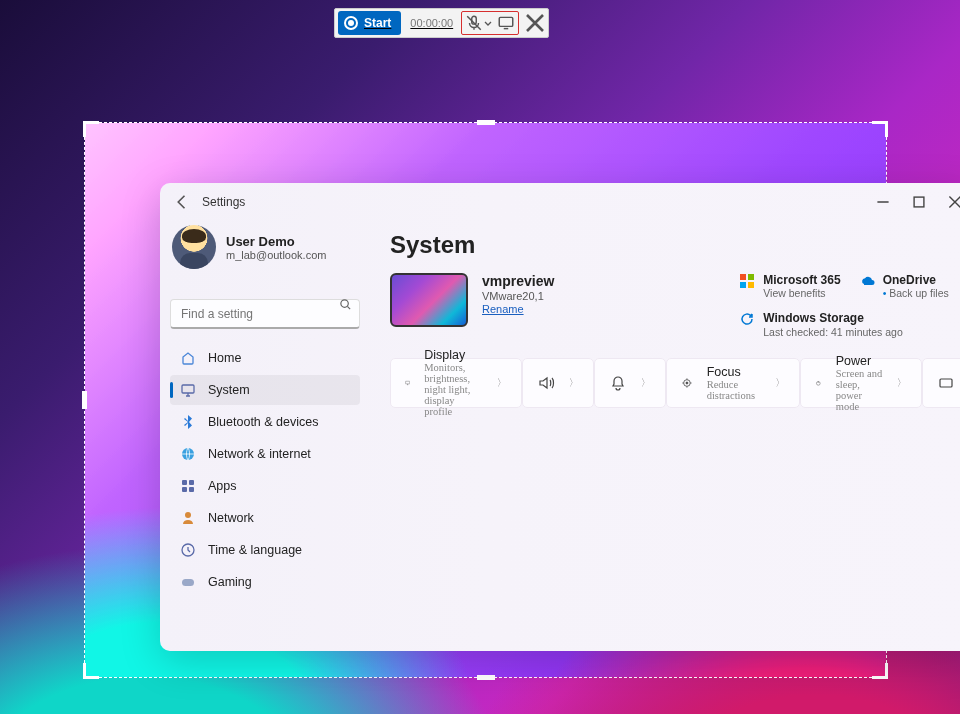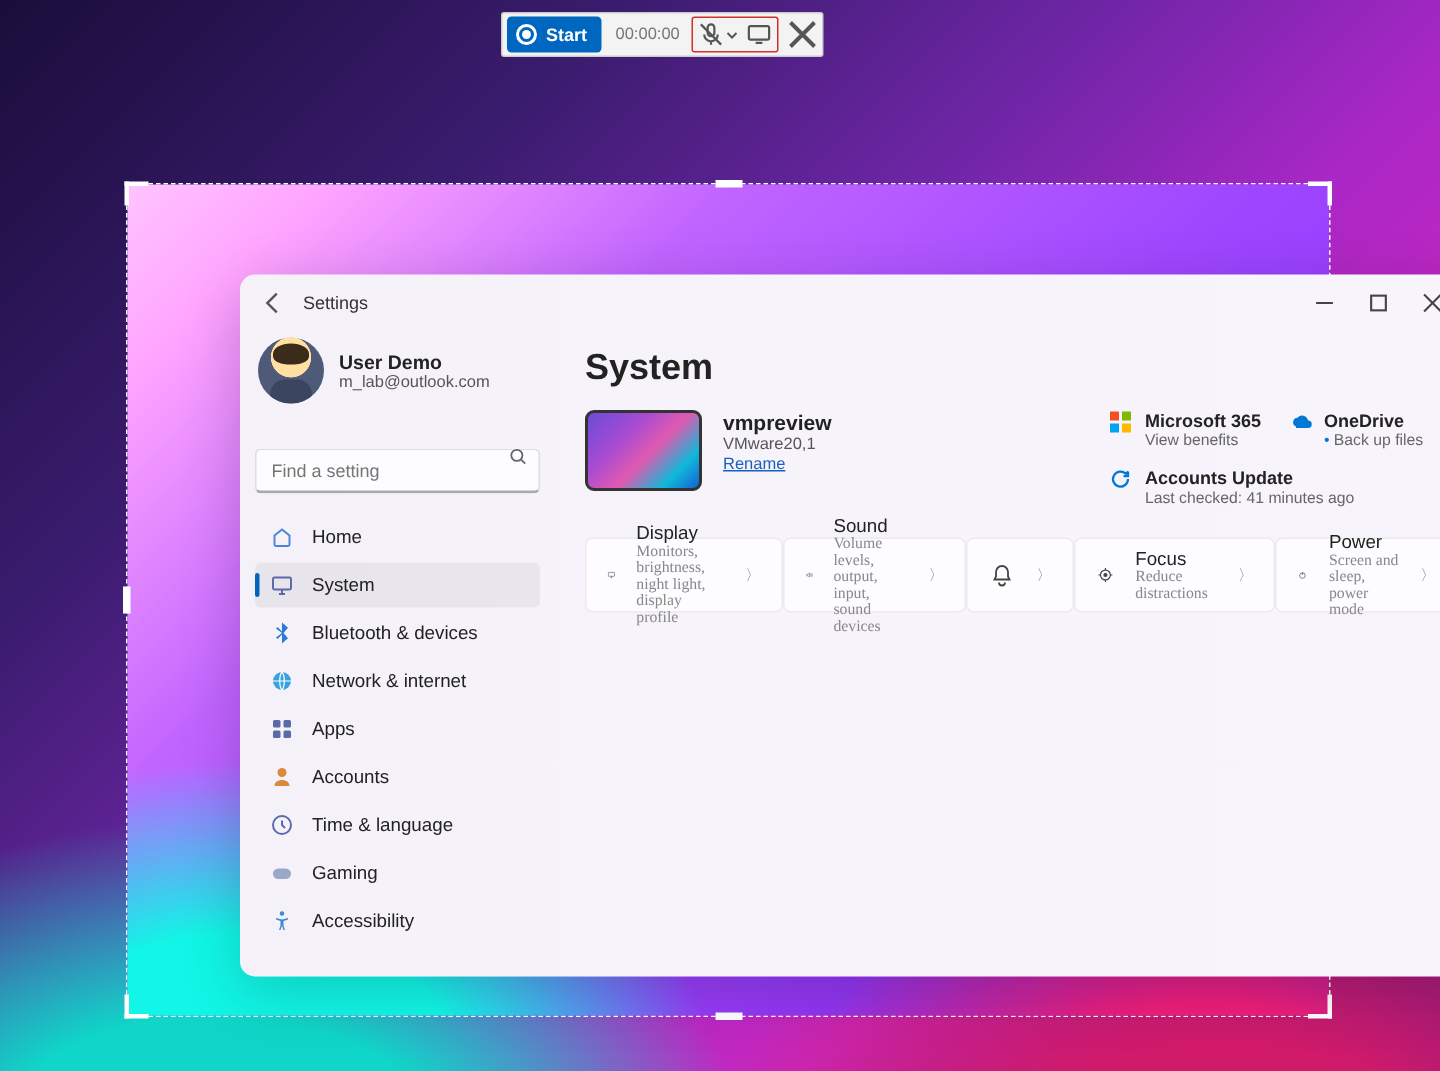--- a/index.html
+++ b/index.html
@@ -8,21 +8,21 @@
     position: absolute; inset: 0;
     background:
       radial-gradient(ellipse 900px 600px at 15% 110%, #0fd6c8 0%, #0fd6c8 18%, transparent 40%),
       radial-gradient(ellipse 900px 700px at 85% 115%, #d11a6a 0%, #d11a6a 18%, transparent 40%),
       linear-gradient(135deg, #1a0d3a 0%, #3a1c6e 25%, #7126a8 45%, #a927c6 60%, #c828c0 75%, #6b1a7f 100%);
   }
   
   .rec-bar {
     position: absolute; top: 8px; left: 334px; width: 215px; height: 30px;
     background: #f3f3f3; border: 1px solid #ccc; border-radius: 2px;
-    display: flex; align-items: center; z-index: 40;
+    display: flex; align-items: center; z-index: 40; text-decoration: underline;
   }
   .rec-start {
     height: 24px; margin: 0 3px; padding: 0 10px 0 6px;
     background: #0067c0; color: #fff; border-radius: 3px;
     display: flex; align-items: center; gap: 6px; font-size: 12px; font-weight: 600;
     cursor: pointer;
   }
   .rec-start .dot { width: 10px; height: 10px; border-radius: 50%; border: 2px solid #fff; box-sizing: content-box; background: transparent; position: relative; }
   .rec-start .dot::after { content:""; position:absolute; inset:2px; border-radius:50%; background:#fff; }
   .rec-time { font-size: 11px; color: #777; padding: 0 6px; }
@@ -267,47 +267,38 @@
             </span>
             <span>Apps</span>
           </div>
           <div class="nav-item">
             <span class="nav-ic">
               <svg viewBox="0 0 16 16" fill="#d88a3a">
                 <circle cx="8" cy="5" r="3"></circle>
                 <path d="M3 14c0-2.5 2.2-4 5-4s5 1.5 5 4z"></path>
               </svg>
             </span>
-            <span>Accounts</span>
+            <span>Network</span>
           </div>
           <div class="nav-item">
             <span class="nav-ic">
               <svg viewBox="0 0 16 16" fill="none" stroke="#5a6aa8" stroke-width="1.3">
                 <circle cx="8" cy="8" r="6"></circle>
                 <path d="M8 5v3l2 2"></path>
               </svg>
             </span>
             <span>Time &amp; language</span>
           </div>
           <div class="nav-item">
             <span class="nav-ic">
               <svg viewBox="0 0 16 16" fill="#9aa8c8">
                 <rect x="2" y="5" width="12" height="7" rx="3.5"></rect>
               </svg>
             </span>
             <span>Gaming</span>
-          </div>
-          <div class="nav-item">
-            <span class="nav-ic">
-              <svg viewBox="0 0 16 16" fill="#3a8ad8">
-                <circle cx="8" cy="3" r="1.5"></circle>
-                <path d="M4 6l4 1 4-1v1l-3 1v3l1 3h-1l-1-3-1 3h-1l1-3V8L4 7z"></path>
-              </svg>
-            </span>
-            <span>Accessibility</span>
           </div>
           <div class="nav-item"></div>
         </div>
     </div>
     <div class="main">
       <div class="page-title">System</div>
       <div class="hero">
         <div class="hero-thumb"></div>
         <div class="hero-info">
           <span class="hero-name">vmpreview</span>
@@ -334,21 +325,21 @@
               <div>
                 <div class="link-title">OneDrive</div>
                 <div class="link-sub bullet">Back up files</div>
               </div>
             </div>
             <div class="link-card" style="grid-column: 1 / -1;">
               <span class="link-ic"><svg viewBox="0 0 16 16" fill="none" stroke="#0078d4" stroke-width="1.5">
                   <path d="M13 8a5 5 0 1 1-1.5-3.5L13 3M13 3v3h-3"></path>
                 </svg></span>
               <div>
-                <div class="link-title">Accounts Update</div>
+                <div class="link-title">Windows Storage</div>
                 <div class="link-sub">Last checked: 41 minutes ago</div>
               </div>
             </div>
           </div>
       </div>
       <div class="settings-list" id="items">
           <div class="set-item">
             <span class="set-ic">
               <svg viewBox="0 0 18 18" fill="none" stroke="currentColor" stroke-width="1.2">
                 <rect x="2" y="3" width="14" height="9" rx="1"></rect>
@@ -360,24 +351,20 @@
               <span class="set-sub">Monitors, brightness, night light, display profile</span>
             </div>
             <span class="chev">〉</span>
           </div>
           <div class="set-item">
             <span class="set-ic">
               <svg viewBox="0 0 18 18" fill="none" stroke="currentColor" stroke-width="1.2">
                 <path d="M3 7v4h3l4 3V4L6 7zM13 6c1 1 1 5 0 6M15 4c2 2 2 8 0 10"></path>
               </svg>
             </span>
-            <div class="set-txt">
-              <span class="set-title">Sound</span>
-              <span class="set-sub">Volume levels, output, input, sound devices</span>
-            </div>
             <span class="chev">〉</span>
           </div>
           <div class="set-item">
             <span class="set-ic">
               <svg viewBox="0 0 18 18" fill="none" stroke="currentColor" stroke-width="1.2">
                 <path d="M9 3a4 4 0 0 0-4 4v3l-1 2h10l-1-2V7a4 4 0 0 0-4-4zM7 14a2 2 0 0 0 4 0"></path>
               </svg>
             </span>
             <span class="chev">〉</span>
           </div>

